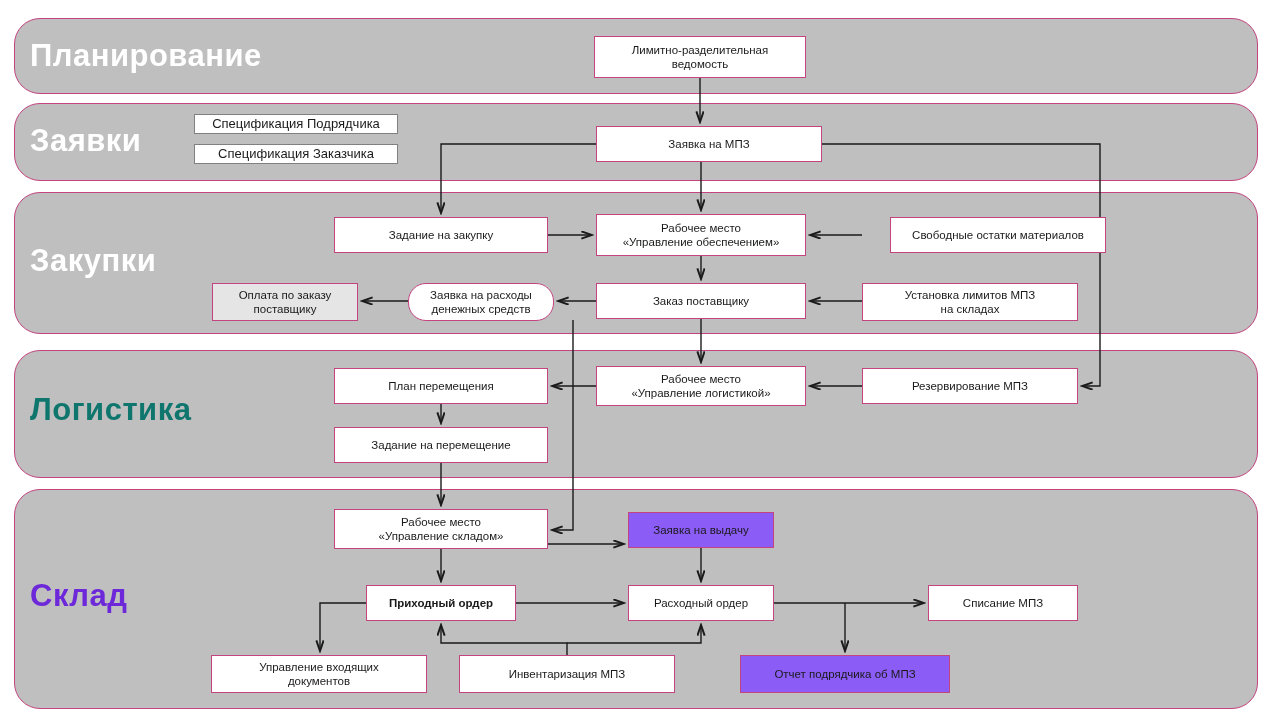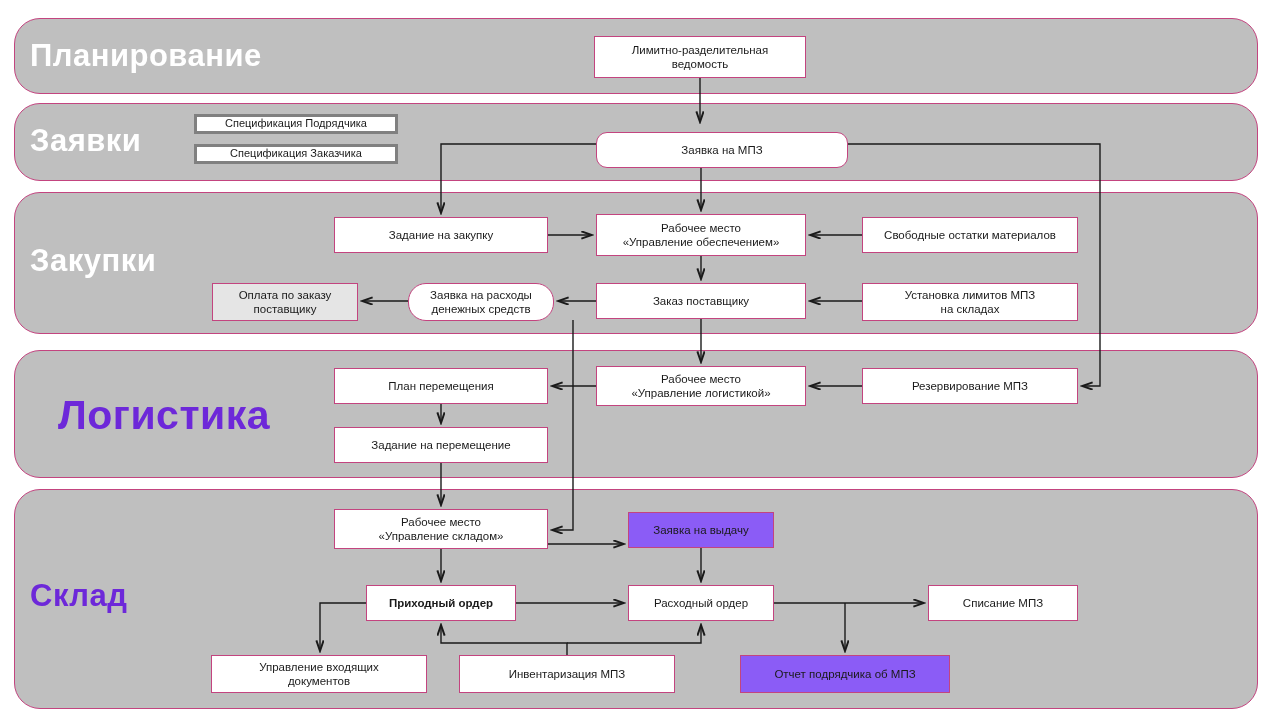--- a/index.html
+++ b/index.html
@@ -41,22 +41,22 @@
     align-items: center;
     justify-content: center;
     text-align: center;
     color: #1a1a1a;
     font-size: 11.5px;
     line-height: 1.25;
     padding: 2px 4px;
     box-shadow: 0 0 0 0 rgba(0,0,0,0);
   }
   .node.plain {
-    border: 3px solid #22c55e;
-    font-size: 11px;
+    border: 1px solid #22c55e;
+    font-size: 13px;
   }
   .node span { display: block; }
   svg.wires {
     position: absolute;
     left: 0;
     top: 0;
     width: 1280px;
     height: 720px;
     pointer-events: none;
   }
@@ -72,21 +72,21 @@
 <div id="stage">
 
   <div id="bands-layer">
       <div class="band" style="left: 14px; top: 18px; width: 1244px; height: 76px; background: rgb(191, 191, 191); border-color: rgb(195, 68, 127);"></div>
       <div class="band-label" style="left: 30px; top: 38px; font-size: 31px; color: rgb(255, 255, 255);">Планирование</div>
       <div class="band" style="left: 14px; top: 103px; width: 1244px; height: 78px; background: rgb(191, 191, 191); border-color: rgb(195, 68, 127);"></div>
       <div class="band-label" style="left: 30px; top: 123px; font-size: 31px; color: rgb(255, 255, 255);">Заявки</div>
       <div class="band" style="left: 14px; top: 192px; width: 1244px; height: 142px; background: rgb(191, 191, 191); border-color: rgb(195, 68, 127);"></div>
       <div class="band-label" style="left: 30px; top: 243px; font-size: 31px; color: rgb(255, 255, 255);">Закупки</div>
       <div class="band" style="left: 14px; top: 350px; width: 1244px; height: 128px; background: rgb(191, 191, 191); border-color: rgb(195, 68, 127);"></div>
-      <div class="band-label" style="left: 30px; top: 392px; font-size: 41px; color: #6d28d9; margin-left: 28px;">Логистика</div>
+      <div class="band-label" style="left: 30px; top: 392px; font-size: 31px; color: #0f766e;">Логистика</div>
       <div class="band" style="left: 14px; top: 489px; width: 1244px; height: 220px; background: rgb(191, 191, 191); border-color: rgb(195, 68, 127);"></div>
       <div class="band-label" style="left: 30px; top: 578px; font-size: 31px; color: #6d28d9;">Склад</div>
     </div>
 
   <svg class="wires" viewBox="0 0 1280 720">
     <defs>
       <marker id="arrow" markerWidth="9" markerHeight="9" refX="7.6" refY="3" orient="auto" markerUnits="strokeWidth">
         <path d="M0,0.4 L7.6,3 L0,5.6" fill="none" stroke="#1a1a1a" stroke-width="0.95"></path>
       </marker>
     </defs>
@@ -152,37 +152,37 @@
       <div class="node plain" style="left: 194px; top: 114px; width: 204px; height: 20px; background: rgb(255, 255, 255); border-color: rgb(128, 128, 128);">
         <div>
           <span>Спецификация Подрядчика</span>
         </div>
       </div>
       <div class="node plain" style="left: 194px; top: 144px; width: 204px; height: 20px; background: rgb(255, 255, 255); border-color: rgb(128, 128, 128);">
         <div>
           <span>Спецификация Заказчика</span>
         </div>
       </div>
-      <div class="node" style="left: 596px; top: 132px; width: 252px; height: 36px; background: rgb(255, 255, 255); border-color: rgb(195, 68, 127); border-radius: 11px;">
+      <div class="node" style="left: 596px; top: 126px; width: 226px; height: 36px; background: rgb(255, 255, 255); border-color: rgb(195, 68, 127);">
         <div>
           <span>Заявка на МПЗ</span>
         </div>
       </div>
       <div class="node" style="left: 334px; top: 217px; width: 214px; height: 36px; background: rgb(255, 255, 255); border-color: rgb(195, 68, 127);">
         <div>
           <span>Задание на закупку</span>
         </div>
       </div>
       <div class="node" style="left: 596px; top: 214px; width: 210px; height: 42px; background: rgb(255, 255, 255); border-color: rgb(195, 68, 127);">
         <div>
           <span>Рабочее место</span>
           <span>«Управление обеспечением»</span>
         </div>
       </div>
-      <div class="node" style="left: 862px; top: 217px; width: 216px; height: 36px; background: rgb(255, 255, 255); border-color: rgb(195, 68, 127);">
+      <div class="node" style="left: 890px; top: 217px; width: 216px; height: 36px; background: rgb(255, 255, 255); border-color: rgb(195, 68, 127);">
         <div>
           <span>Свободные остатки материалов</span>
         </div>
       </div>
       <div class="node" style="left: 212px; top: 283px; width: 146px; height: 38px; background: #e5e5e5; border-color: rgb(195, 68, 127);">
         <div>
           <span>Оплата по заказу</span>
           <span>поставщику</span>
         </div>
       </div>

